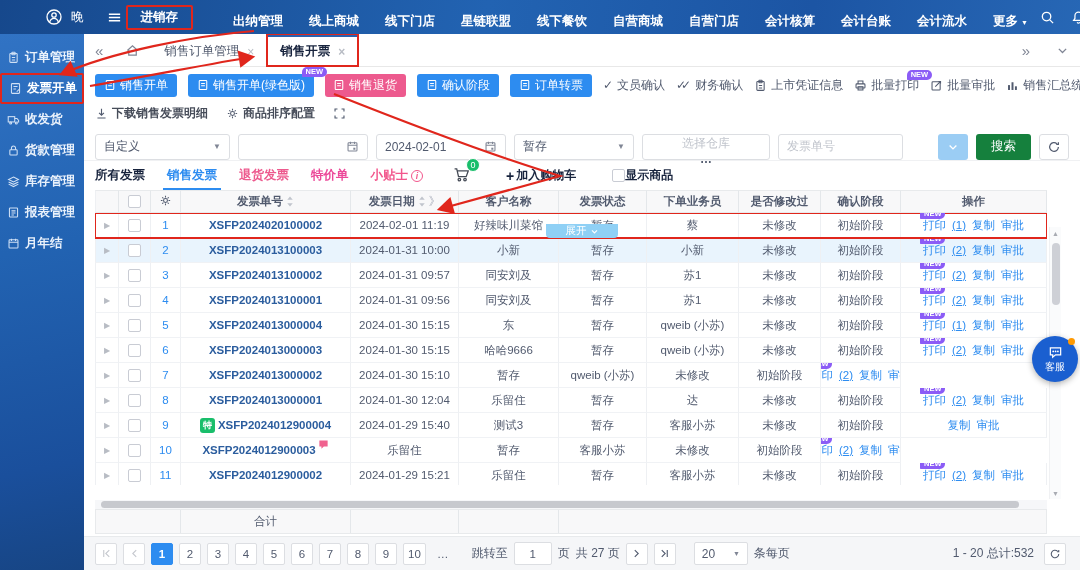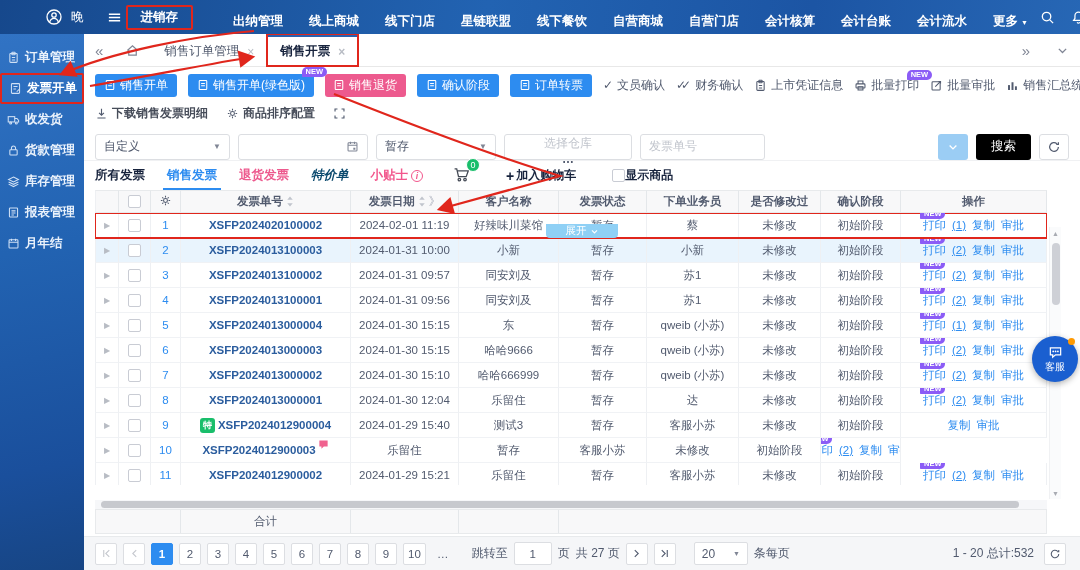--- a/index.html
+++ b/index.html
@@ -55,29 +55,29 @@
 
   
   .filters{display:flex;align-items:center;gap:8px;padding:5px 11px 0 11px;height:33px;position:relative;border-bottom:1px solid #f0f1f3;}
   .fbox{height:26px;border:1px solid #dcdee2;border-radius:3px;background:#fff;display:flex;align-items:center;
     justify-content:space-between;padding:0 8px;color:#515a6e;font-size:12px;cursor:pointer;white-space:nowrap;}
   .fbox .caret{color:#808695;font-size:8px;}
   .fbox .ph{color:#c0c4cc;}
   .fbox .ic{color:#808695;}
   .spacer{flex:1;}
   .btn-collapse{width:30px;height:26px;border-radius:3px;background:#9bcdf4;color:#fff;display:flex;align-items:center;justify-content:center;cursor:pointer;}
-  .btn-search{height:26px;padding:0 15px;border-radius:3px;background:#000000;color:#fff;display:flex;align-items:center;font-size:12.5px;cursor:pointer;}
+  .btn-search{height:26px;padding:0 15px;border-radius:3px;background:#15803d;color:#fff;display:flex;align-items:center;font-size:12.5px;cursor:pointer;}
   .btn-refresh{width:30px;height:26px;border:1px solid #dcdee2;border-radius:3px;background:#fff;color:#515a6e;display:flex;align-items:center;justify-content:center;cursor:pointer;}
   .ribbon{position:absolute;left:50%;transform:translateX(-50%);top:96px;width:72px;height:14px;background:#8fd0f5;
     color:#fff;font-size:10.5px;display:flex;align-items:center;justify-content:center;gap:3px;border-radius:0 0 4px 4px;cursor:pointer;z-index:6;}
 
   
   .listtabs{display:flex;align-items:center;height:29px;padding:0 11px;gap:22px;white-space:nowrap;}
   .ltab{font-weight:bold;font-size:12.5px;cursor:pointer;position:relative;height:29px;display:flex;align-items:center;gap:3px;}
-  .c-dark{color:#17233d;}.c-blue{color:#2d8cf0;}.c-pink{color:#ed5a8e;}.c-green{color:#0c4a6e;font-style:italic;}.c-red{color:#f2568c;}
+  .c-dark{color:#17233d;}.c-blue{color:#2d8cf0;}.c-pink{color:#ed5a8e;}.c-green{color:#ec4899;}.c-red{color:#f2568c;}
   .ltab.active::after{content:"";position:absolute;left:-4px;right:-4px;bottom:0;height:2px;background:#2d8cf0;}
   .info-dot{width:12px;height:12px;border:1.3px solid #f2568c;border-radius:50%;font-size:8.5px;display:inline-flex;align-items:center;justify-content:center;font-style:italic;}
   .cartwrap{position:relative;margin-left:8px;cursor:pointer;color:#444a55;}
   .cartbadge{position:absolute;top:-8px;right:-10px;width:14px;height:14px;background:#19be6b;border-radius:50%;
     color:#fff;font-size:9px;display:flex;align-items:center;justify-content:center;border:1.5px solid #fff;}
   .addcart{display:flex;align-items:center;gap:2px;font-weight:bold;color:#17233d;margin-left:14px;cursor:pointer;}
   .showgoods{display:flex;align-items:center;font-weight:bold;color:#17233d;cursor:pointer;}
   .cbx{width:13px;height:13px;border:1px solid #c9ccd4;border-radius:2px;background:#fff;display:inline-block;}
 
   
@@ -422,20 +422,30 @@
         </span>
       </div>
 
     <div class="filters" data-name="filter-bar">
       <div class="fbox" style="width:135px;" data-name="date-range-type-select">
         <span data-name="date-range-type-value">自定义</span>
         <span class="caret" data-name="chevron-down-icon">▼</span>
       </div>
       <div class="fbox" style="width:130px;" data-name="date-from-input">
         <span data-name="date-from-value"></span>
+        <span class="ic" data-name="calendar-icon">
+          <svg width="13" height="13" viewBox="0 0 16 16" fill="none" stroke="#808695" stroke-width="1.3">
+              <rect x="2.5" y="3.5" width="11" height="10" rx="1"></rect>
+              <path d="M2.5 6.5h11M5.5 2v3M10.5 2v3"></path>
+              <rect x="9" y="9.5" width="2.5" height="2.5" fill="#808695" stroke="none"></rect>
+            </svg>
+        </span>
+      </div>
+      <div class="fbox" style="width:130px;" data-name="date-to-input">
+        <span data-name="date-to-value">2024-02-01</span>
         <span class="ic" data-name="calendar-icon">
           <svg width="13" height="13" viewBox="0 0 16 16" fill="none" stroke="#808695" stroke-width="1.3">
               <rect x="2.5" y="3.5" width="11" height="10" rx="1"></rect>
               <path d="M2.5 6.5h11M5.5 2v3M10.5 2v3"></path>
               <rect x="9" y="9.5" width="2.5" height="2.5" fill="#808695" stroke="none"></rect>
             </svg>
         </span>
       </div>
       <div class="fbox" style="width:120px;" data-name="status-select">
         <span data-name="status-value">暂存</span>
@@ -728,21 +738,20 @@
     <div class="td" data-name="cell-checkbox">
               <span class="cbx" data-name="row-checkbox"></span>
             </div>
     <div class="td" data-name="cell-row-number">
               <span class="numlink" data-name="row-number-link">7</span>
             </div>
     <div class="td" data-name="cell-invoice-no">
               <span class="invno" data-name="invoice-no-link">XSFP2024013000002</span>
             </div>
     <div class="td" data-name="cell-invoice-date">2024-01-30 15:10</div>
-    <div class="td" data-name="cell-customer">哈哈666999</div>
     <div class="td" data-name="cell-status">暂存</div>
     <div class="td" data-name="cell-salesperson">qweib (小苏)</div>
     <div class="td" data-name="cell-modified">未修改</div>
     <div class="td" data-name="cell-stage">初始阶段</div>
     <div class="td ops" data-name="cell-operations">
               <span class="pr" data-name="print-link">打印<span class="nbadge" data-name="new-badge">NEW</span></span>
               <a class="cnt" data-name="print-count-link">(2)</a>
               <a data-name="copy-link">复制</a>
               <a data-name="approve-link">审批</a>
             </div>

